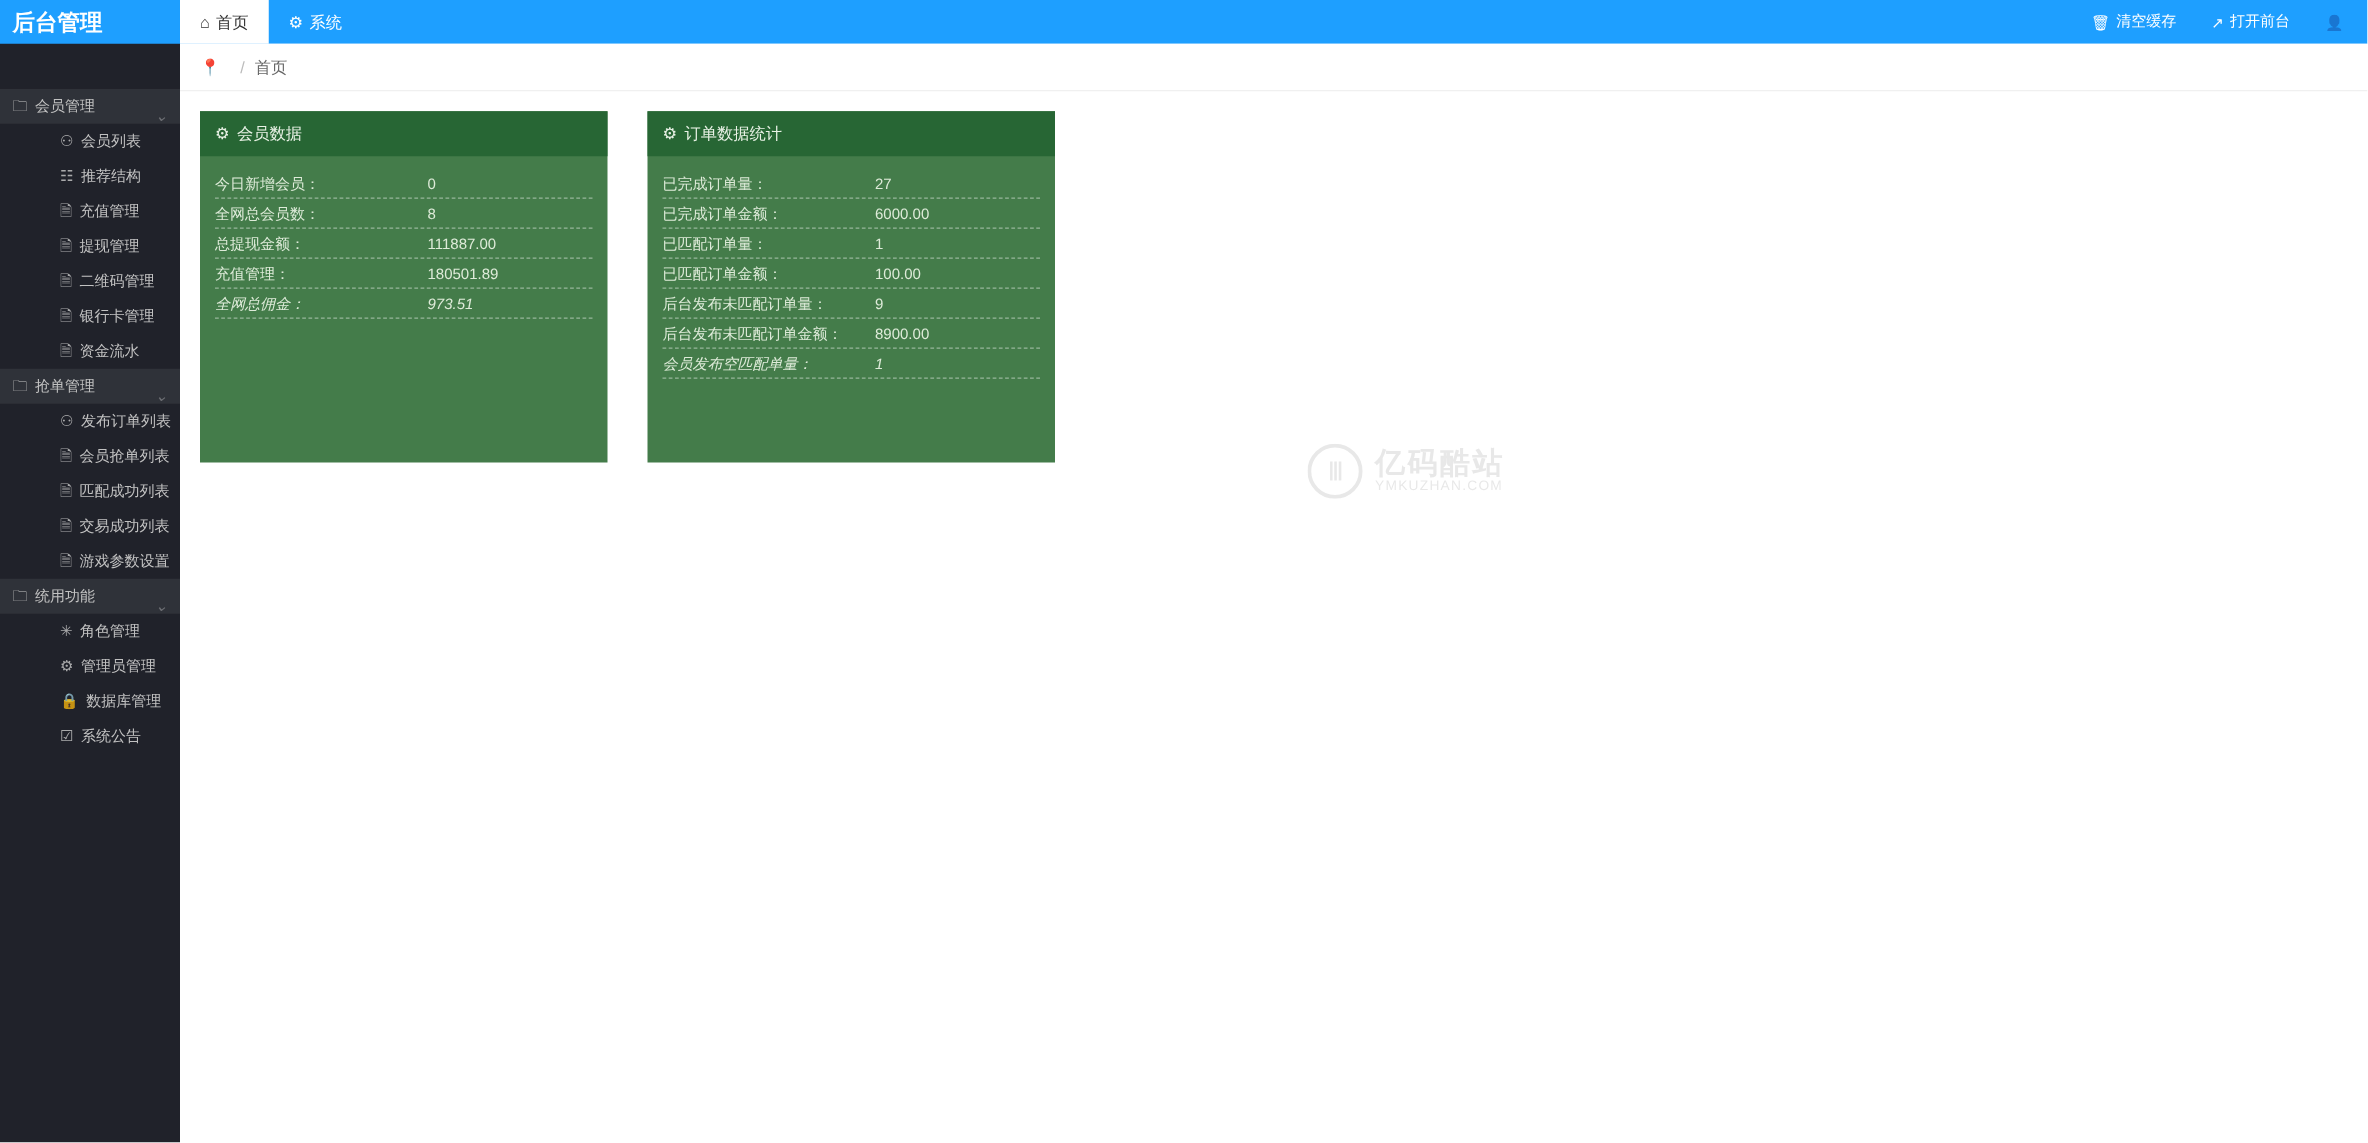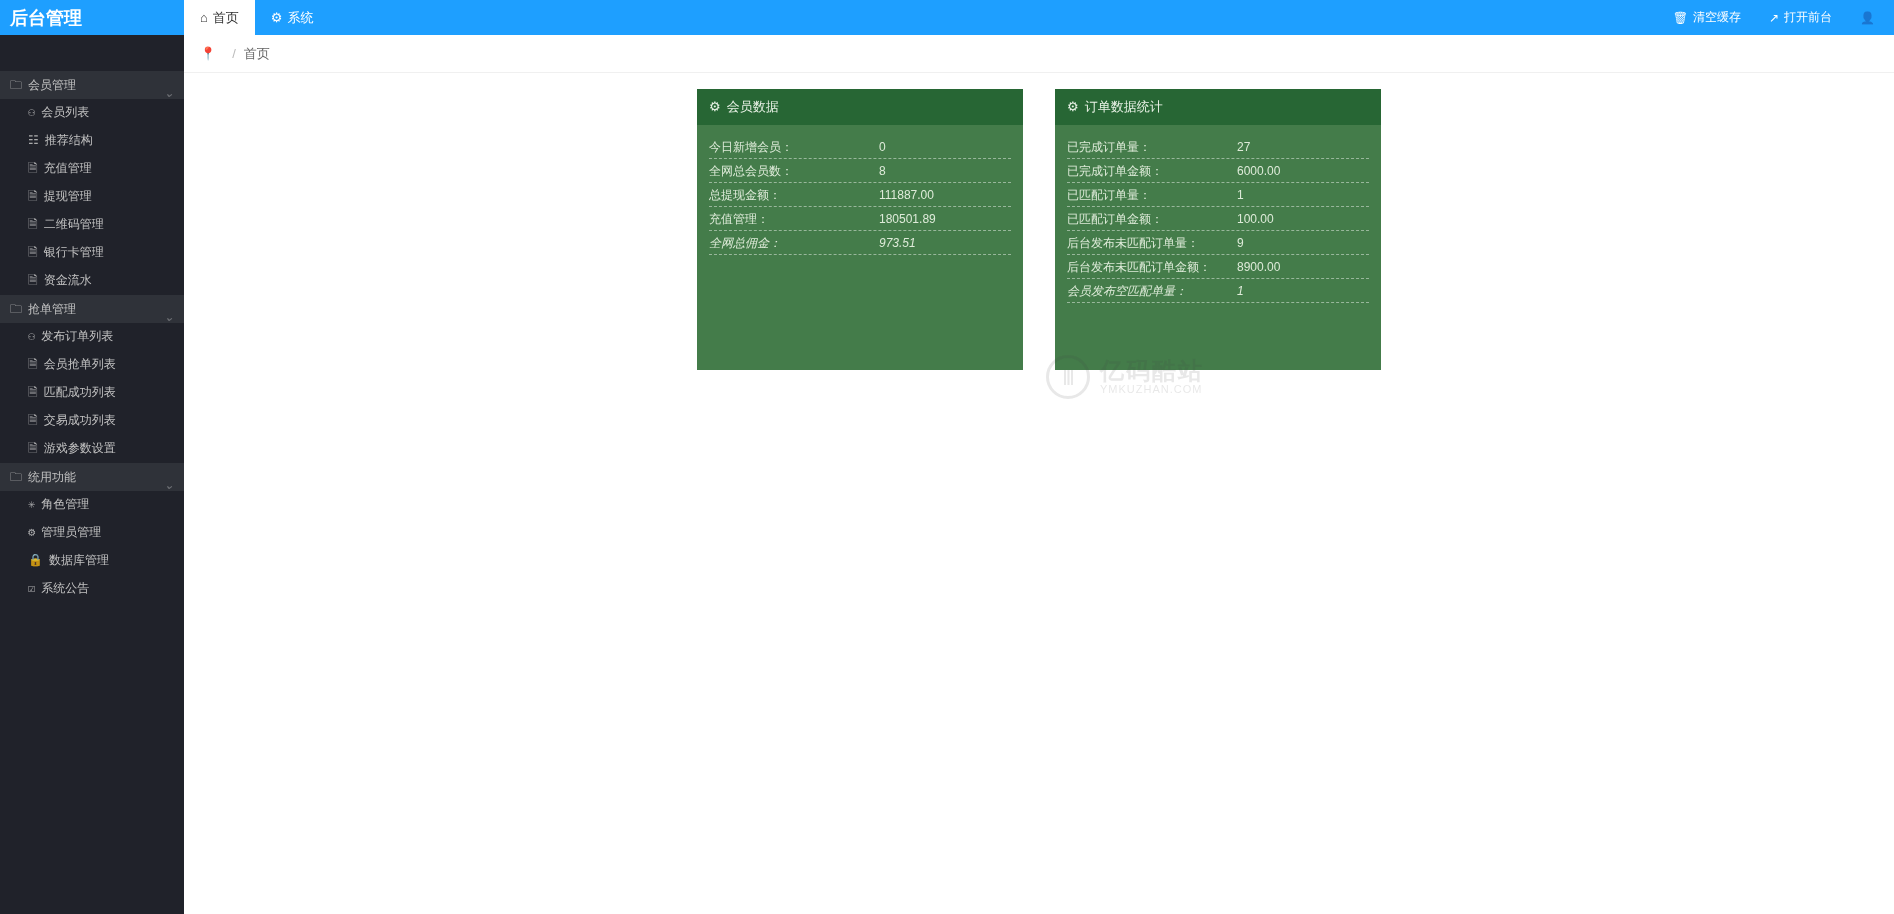--- a/index.html
+++ b/index.html
@@ -1,27 +1,27 @@
 <!DOCTYPE html>
 <html><head>
 <meta charset="utf-8">
 <style>
 * { margin: 0; padding: 0; box-sizing: border-box; }
 body { font-family: "Microsoft YaHei", Arial, sans-serif; font-size: 12px; background: #fff; }
 
 .layout { display: flex; height: 100vh; }
 
 
-.sidebar { width: 184px; background: #20222a; color: #c2c2c2; flex-shrink: 0; display: flex; flex-direction: column; }
+.sidebar { width: 144px; background: #20222a; color: #c2c2c2; flex-shrink: 0; display: flex; flex-direction: column; }
 .logo { height: 35px; background: #1e9fff; color: #fff; font-size: 18px; font-weight: bold; display: flex; align-items: center; padding-left: 10px; }
 .nav { flex: 1; overflow-y: auto; margin-top: 36px; }
 .nav-header { height: 28px; line-height: 28px; padding-left: 10px; background: #2f3239; color: #c2c2c2; font-size: 12px; position: relative; cursor: pointer; }
 .nav-header .icon { margin-right: 6px; }
 .nav-header .chevron { position: absolute; right: 10px; top: 8px; color: rgba(255,255,255,0.3); }
-.nav-item { height: 28px; line-height: 28px; padding-left: 28px; color: #c2c2c2; font-size: 12px; cursor: pointer; font-family: Liberation Mono, monospace; }
+.nav-item { height: 28px; line-height: 28px; padding-left: 48px; color: #c2c2c2; font-size: 12px; cursor: pointer; }
 .nav-item .icon { margin-right: 6px; opacity: .85; }
 
 
 .main { flex: 1; display: flex; flex-direction: column; }
 
 
 .header { height: 35px; background: #1e9fff; display: flex; align-items: stretch; color: #fff; }
 .tabs { display: flex; }
 .tab { display: flex; align-items: center; padding: 0 16px; font-size: 13px; cursor: pointer; }
 .tab.active { background: #fff; color: #333; }
@@ -31,21 +31,21 @@
 .header-action { display: flex; align-items: center; padding: 0 14px; font-size: 12px; cursor: pointer; }
 .header-action .icon { margin-right: 5px; }
 
 
 .breadcrumb { height: 38px; display: flex; align-items: center; padding: 0 16px; border-bottom: 1px solid #f0f0f0; background: #fff; color: #999; font-size: 13px; }
 .breadcrumb .icon { margin-right: 8px; }
 .breadcrumb .sep { margin: 0 8px; color: #bbb; }
 .breadcrumb .current { color: #666; }
 
 
-.content { flex: 1; padding: 16px; display: flex; gap: 32px; align-items: flex-start; justify-content: center; }
+.content { flex: 1; padding: 16px; display: flex; gap: 32px; align-items: flex-start; }
 
 .card { width: 326px; background: #447c4a; color: #deebd9; }
 .card-header { height: 36px; line-height: 36px; padding: 0 12px; background: #276634; color: #e9f2e6; font-size: 13px; }
 .card-header .icon { margin-right: 6px; }
 .card-body { padding: 10px 12px 50px 12px; min-height: 245px; }
 .row { display: flex; height: 24px; line-height: 24px; border-bottom: 1px dashed rgba(255,255,255,0.45); font-size: 12px; }
 .row:last-child { border-bottom: 1px dashed rgba(255,255,255,0.45); font-style: italic; }
 .row .label { width: 170px; }
 .row .value { flex: 1; }
 

